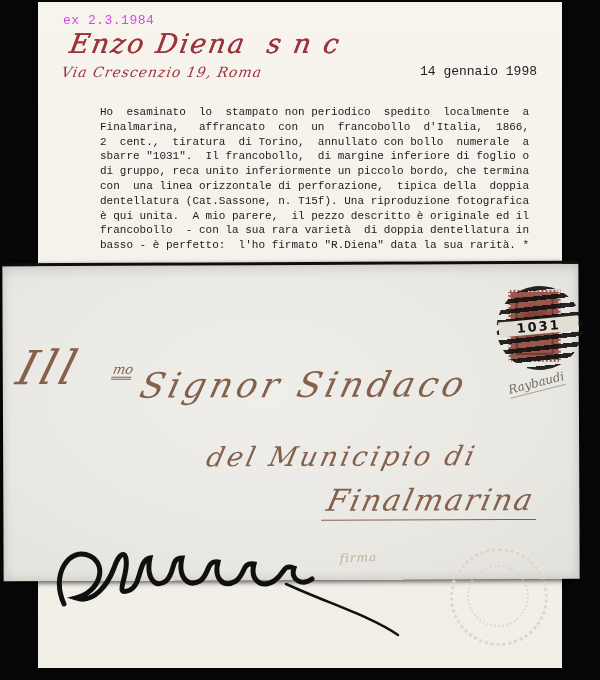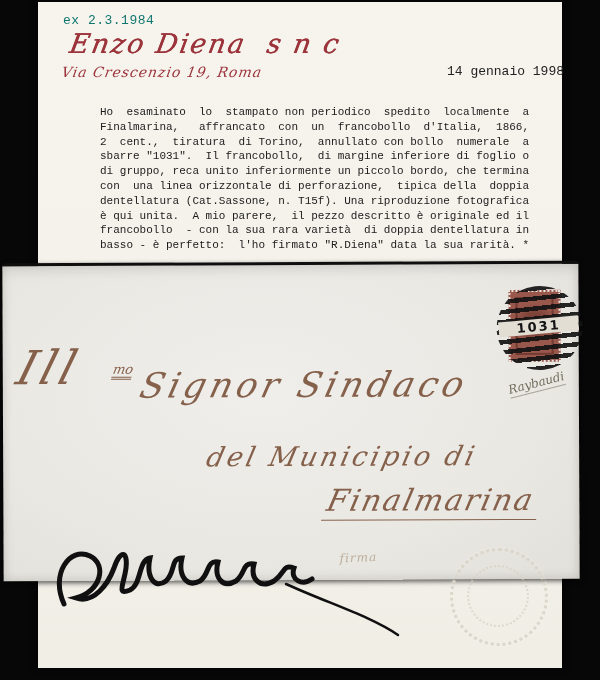--- a/index.html
+++ b/index.html
@@ -3,29 +3,29 @@
 <meta charset="utf-8">
 <style>
   html,body{margin:0;padding:0;background:#000;}
   #scene{position:relative;width:600px;height:680px;background:#070707;overflow:hidden;
          font-family:"Liberation Sans",sans-serif;}
   
   .paper{position:absolute;left:38px;top:2px;width:524px;height:666px;
          background:linear-gradient(180deg,#f7f4ee 0%,#f4f1ea 55%,#f1eee6 100%);
          box-shadow:0 0 6px rgba(0,0,0,.7);}
   .ref{position:absolute;left:63px;top:13px;font-family:"Liberation Mono",monospace;
-       font-size:13px;color:#0f766e;letter-spacing:.5px;white-space:pre;}
+       font-size:13px;color:#d946ef;letter-spacing:.5px;white-space:pre;}
   .lh-name{position:absolute;left:70px;top:28px;font-family:"DejaVu Serif",serif;
        font-style:italic;font-size:27px;color:#9c343c;transform:skewX(-10deg);
        letter-spacing:2px;white-space:pre;text-shadow:.4px .3px 0 #9c343c;}
   .lh-addr{position:absolute;left:62px;top:64px;font-family:"DejaVu Serif",serif;
        font-style:italic;font-size:14px;color:#9c343c;transform:skewX(-10deg);
        letter-spacing:1px;white-space:pre;}
   .date{position:absolute;left:420px;top:64px;font-family:"Liberation Mono",monospace;
-       font-size:13px;color:#222;white-space:pre;margin-left:27px;}
+       font-size:13px;color:#222;white-space:pre;}
   .body-text{position:absolute;left:88px;top:93px;margin:12px;
        font-family:"Liberation Mono",monospace;font-size:11px;line-height:14.8px;
        color:#1b1b1b;white-space:pre;}
   
   .photo{position:absolute;left:3px;top:262px;width:576px;height:315px;
        background:radial-gradient(ellipse at 45% 40%,#efeeea 0%,#eae8e3 60%,#e2e0da 100%);
        border-top:3px solid #0e0e0e;transform:rotate(-.25deg);
        box-shadow:0 2px 5px rgba(0,0,0,.65), inset 0 5px 12px rgba(0,0,0,.10), inset 0 -3px 8px rgba(0,0,0,.08);}
   
   .stamp{position:absolute;left:506px;top:26px;width:52px;height:72px;

